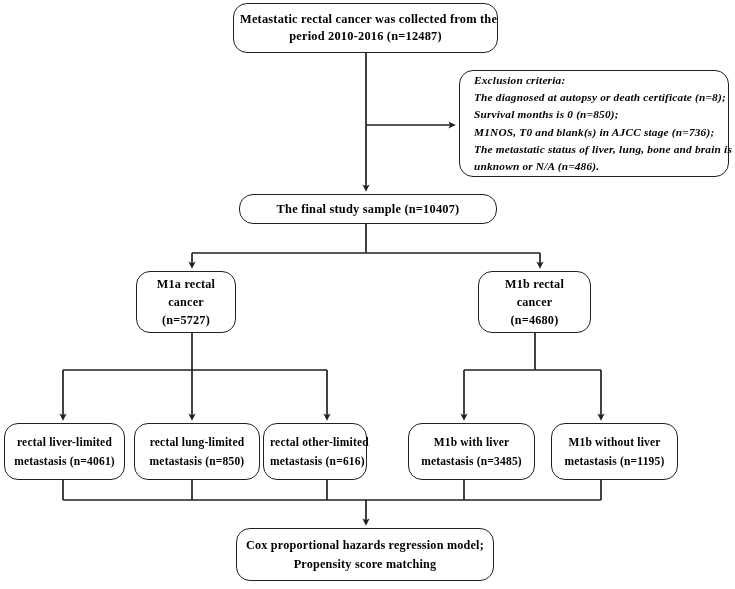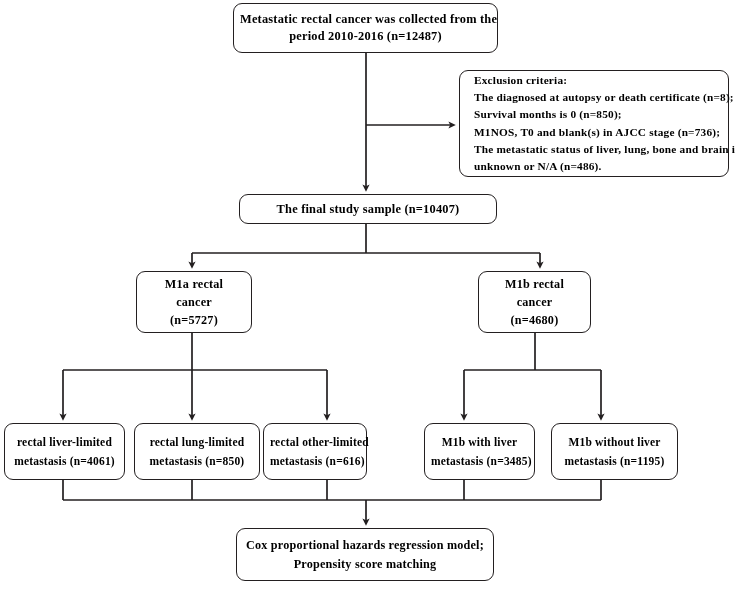--- a/index.html
+++ b/index.html
@@ -24,21 +24,21 @@
     top: 0;
     width: 735px;
     height: 589px;
     pointer-events: none;
   }
   .node {
     position: absolute;
     box-sizing: border-box;
     background: #ffffff;
     border: 1.6px solid #231f20;
-    border-radius: 9px;
+    border-radius: 14px;
     display: flex;
     align-items: center;
     justify-content: center;
     text-align: center;
     font-weight: bold;
     color: #000000;
     letter-spacing: 0.2px;
     z-index: 2;
   }
   .node .lines {
@@ -55,41 +55,41 @@
     left: 233px; top: 3px; width: 265px; height: 50px;
     font-size: 12.4px; line-height: 17px;
   }
   #n-exclusion {
     left: 459px; top: 70px; width: 270px; height: 107px;
     font-size: 11.3px; line-height: 17.2px;
     justify-content: flex-start;
     text-align: left;
     padding-left: 8px;
   }
-  #n-exclusion .ln { text-align: left; }
+  #n-exclusion .ln { text-align: left; font-style: italic; }
   #n-final {
     left: 239px; top: 194px; width: 258px; height: 30px;
     font-size: 12.4px; line-height: 17px;
   }
   #n-m1a {
-    left: 136px; top: 271px; width: 116px; height: 62px;
+    left: 136px; top: 271px; width: 100px; height: 62px;
     font-size: 12.2px; line-height: 18px;
   }
   #n-m1b {
     left: 478px; top: 271px; width: 113px; height: 62px;
     font-size: 12.2px; line-height: 18px;
   }
   .leaf {
     top: 423px; height: 57px;
     font-size: 11.5px; line-height: 19px;
   }
   #n-leaf-0 { left: 4px;   width: 121px; }
   #n-leaf-1 { left: 134px; width: 126px; }
   #n-leaf-2 { left: 263px; width: 104px; align-items: center; }
-  #n-leaf-3 { left: 424px; width: 111px; }
+  #n-leaf-3 { left: 408px; width: 127px; }
   #n-leaf-4 { left: 535px; width: 127px; margin-left: 16px; }
   #n-model {
     left: 236px; top: 528px; width: 258px; height: 53px;
     font-size: 12.2px; line-height: 19px;
   }
 </style>
 </head>
 <body>
 
 <div id="canvas">

